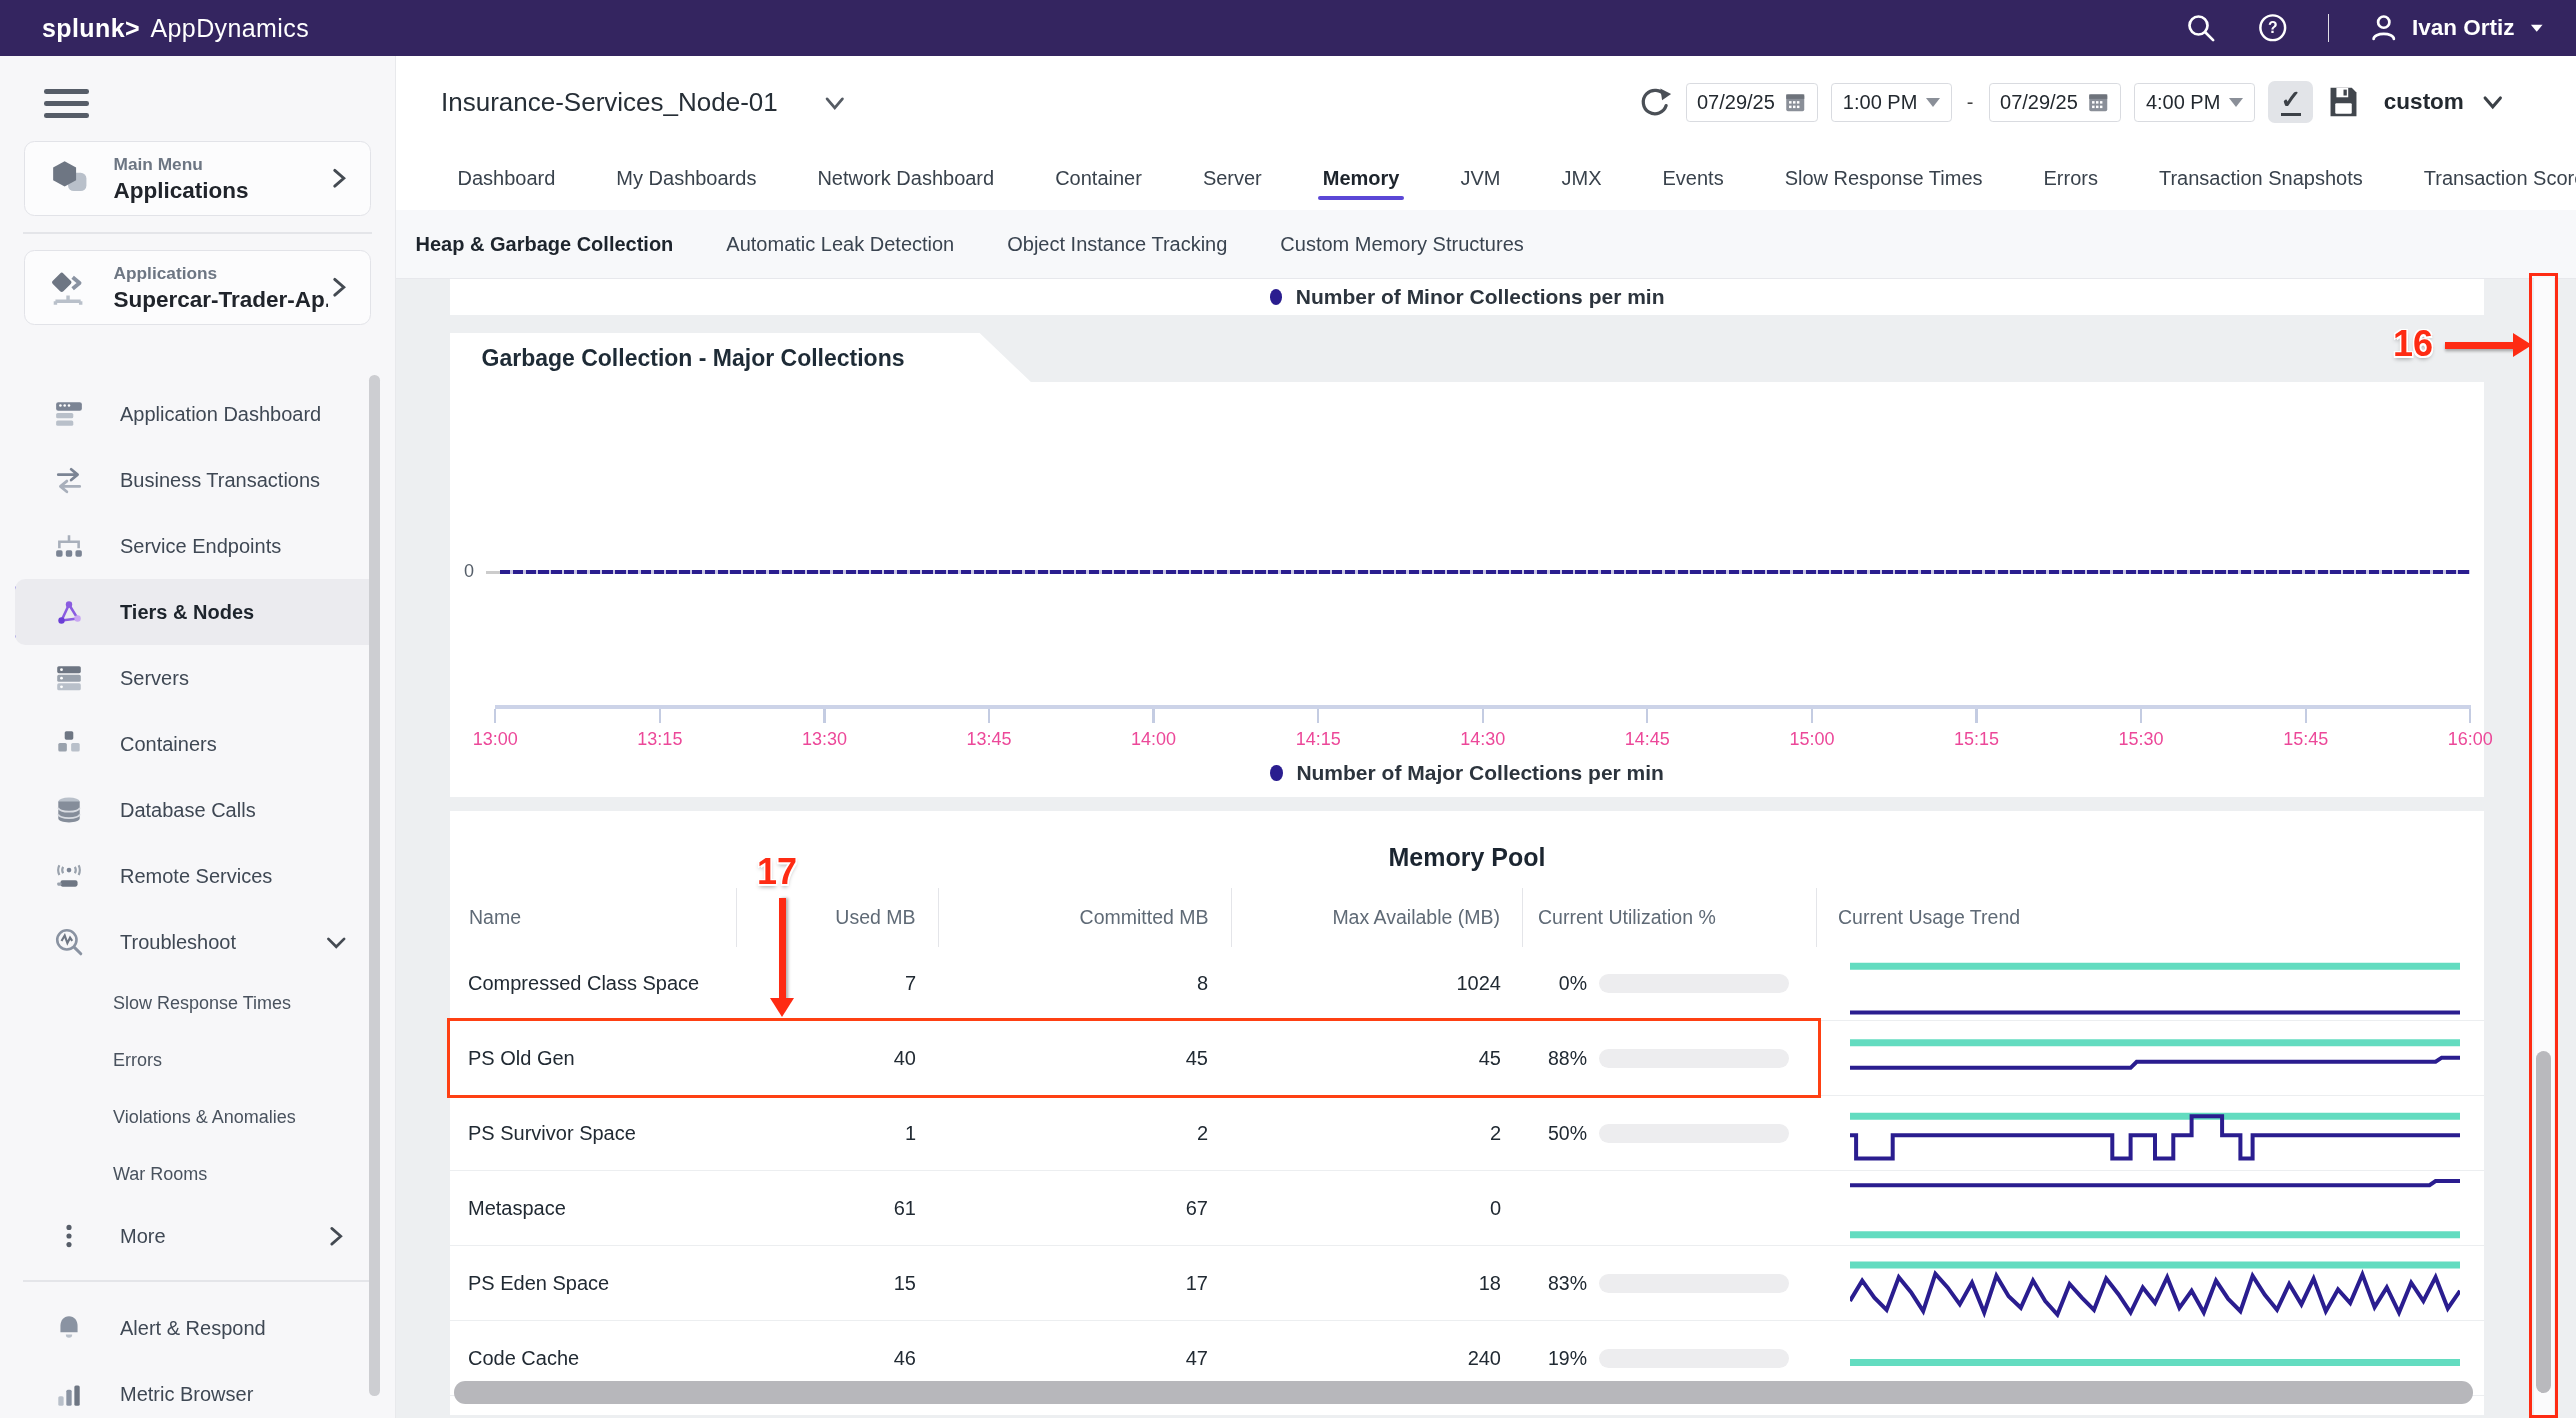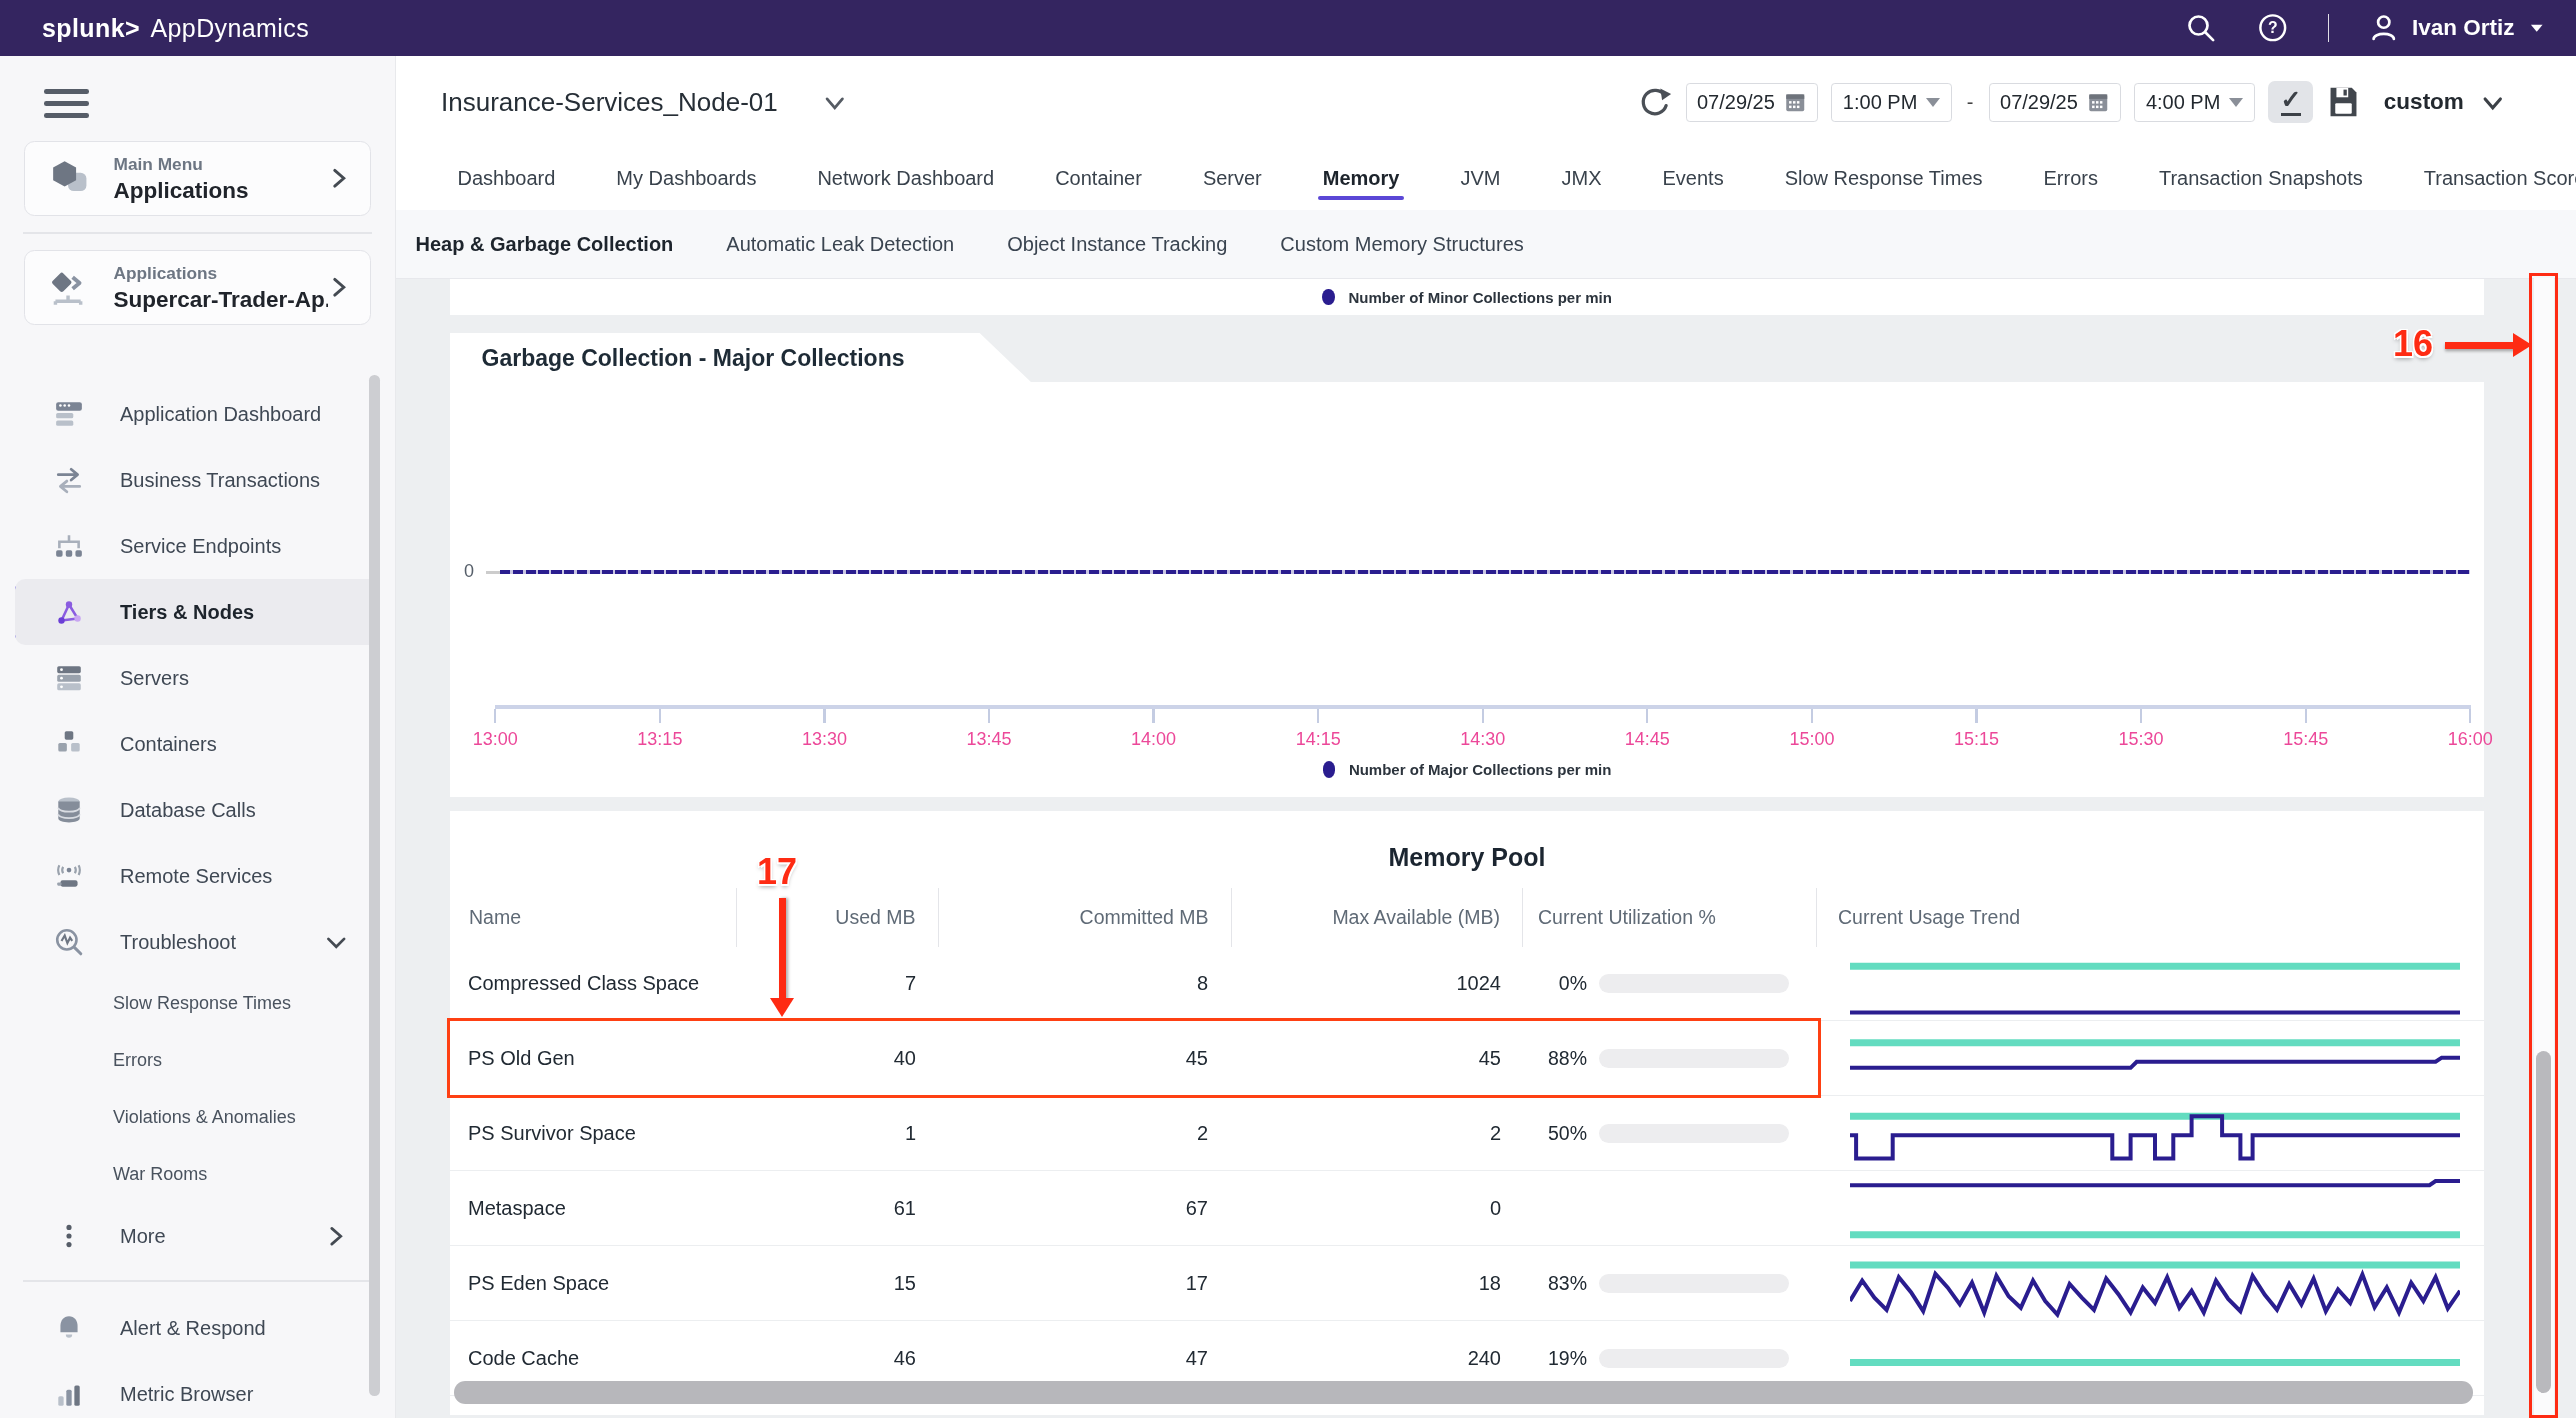--- a/index.html
+++ b/index.html
@@ -42,36 +42,36 @@
   
   .head-row { position:absolute; left:396px; top:56px; width:2180px; height:154px; background:#fff; }
   .page-title { position:absolute; left:45px; top:30px; font-size:26px; color:#262e36; display:flex; align-items:center; gap:44px; cursor:pointer; }
   .controls { position:absolute; right:24px; top:25px; display:flex; align-items:center; gap:13.5px; }
   .field { height:39px; background:#fff; border:1.5px solid #d9dbe0; border-radius:3.8px; display:flex; align-items:center; padding:0 10.5px; gap:9px; font-size:20px; color:#23292f; cursor:pointer; }
   .caret-down { width:0; height:0; border-left:7.5px solid transparent; border-right:7.5px solid transparent; border-top:9.8px solid #8a8f98; }
   .dash-sep { font-size:20px; color:#444; margin:0 1.5px; }
   .apply-btn { width:45px; height:42px; background:#e2e4e8; border-radius:6.8px; display:flex; flex-direction:column; align-items:center; justify-content:center; cursor:pointer; }
   .apply-btn .chk { font-size:25px; color:#3c4147; line-height:22.5px; font-weight:bold; }
   .apply-btn .bar { width:19.5px; height:3px; background:#3c4147; margin-top:2.3px; }
-  .preset { display:flex; align-items:flex-end; gap:16.5px; font-size:22.5px; font-weight:bold; color:#23292f; margin-left:10.5px; cursor:pointer; }
+  .preset { display:flex; align-items:center; gap:16.5px; font-size:22.5px; font-weight:bold; color:#23292f; margin-left:10.5px; cursor:pointer; }
 
   .tabs-row { position:absolute; left:396px; top:146px; width:2180px; height:64px; background:#fff; display:flex; align-items:center; gap:58px; padding-left:60px; }
   .tab { font-size:20px; color:#39424c; white-space:nowrap; cursor:pointer; position:relative; padding:13.5px 1.5px; }
   .tab.active { font-weight:bold; color:#1d242c; }
   .tab.active::after { content:""; position:absolute; left:-3px; right:-3px; bottom:3px; height:4.5px; background:#5b47d6; border-radius:2.3px; }
 
   .subtabs-row { position:absolute; left:396px; top:210px; width:2180px; height:69px; background:#f7f8fa; border-bottom:1.5px solid #e7e8ec; display:flex; align-items:center; gap:53px; padding-left:19.5px; }
   .subtab { font-size:20px; color:#3a4450; white-space:nowrap; cursor:pointer; }
   .subtab.active { font-weight:bold; color:#1d242c; }
 
   
   .partial-card { position:absolute; left:450px; top:279px; width:2034px; height:36px; background:#fff; display:flex; align-items:center; justify-content:center; }
   .legend-row { display:flex; align-items:center; gap:13.5px; }
   .legend-dot { width:12.8px; height:16.5px; border-radius:50%; background:#2a1d8f; }
-  .legend-text { font-size:15px; font-weight:bold; color:#2c343d; }
+  .legend-text { font-size:21px; font-weight:bold; color:#2c343d; }
 
   .gc-tab { position:absolute; left:450px; top:333px; width:582px; height:50px; background:#fff; clip-path:polygon(0 0, 91% 0, 100% 100%, 0 100%); display:flex; align-items:center; }
   .gc-title { margin-left:31.5px; font-size:23px; font-weight:bold; color:#1e2b36; }
   .gc-card { position:absolute; left:450px; top:382px; width:2034px; height:415px; background:#fff; }
   .y-zero { position:absolute; left:6px; top:179px; width:18px; font-size:18px; color:#555e69; text-align:right; }
   .zero-lead { position:absolute; left:36px; top:189px; width:13.5px; height:3px; background:#ccc; }
   .zero-line { position:absolute; left:50px; top:188px; width:1970px; height:3.8px;
     background:repeating-linear-gradient(90deg,#2a1d8f 0 10.5px, rgba(42,29,143,.25) 10.5px 12.8px); }
   .x-axis { position:absolute; left:45px; top:323px; width:1976px; height:3.8px; background:#ccd3e8; }
   .ticks { position:absolute; left:3.8px; top:327px; width:2058px; display:flex; justify-content:space-between; }

